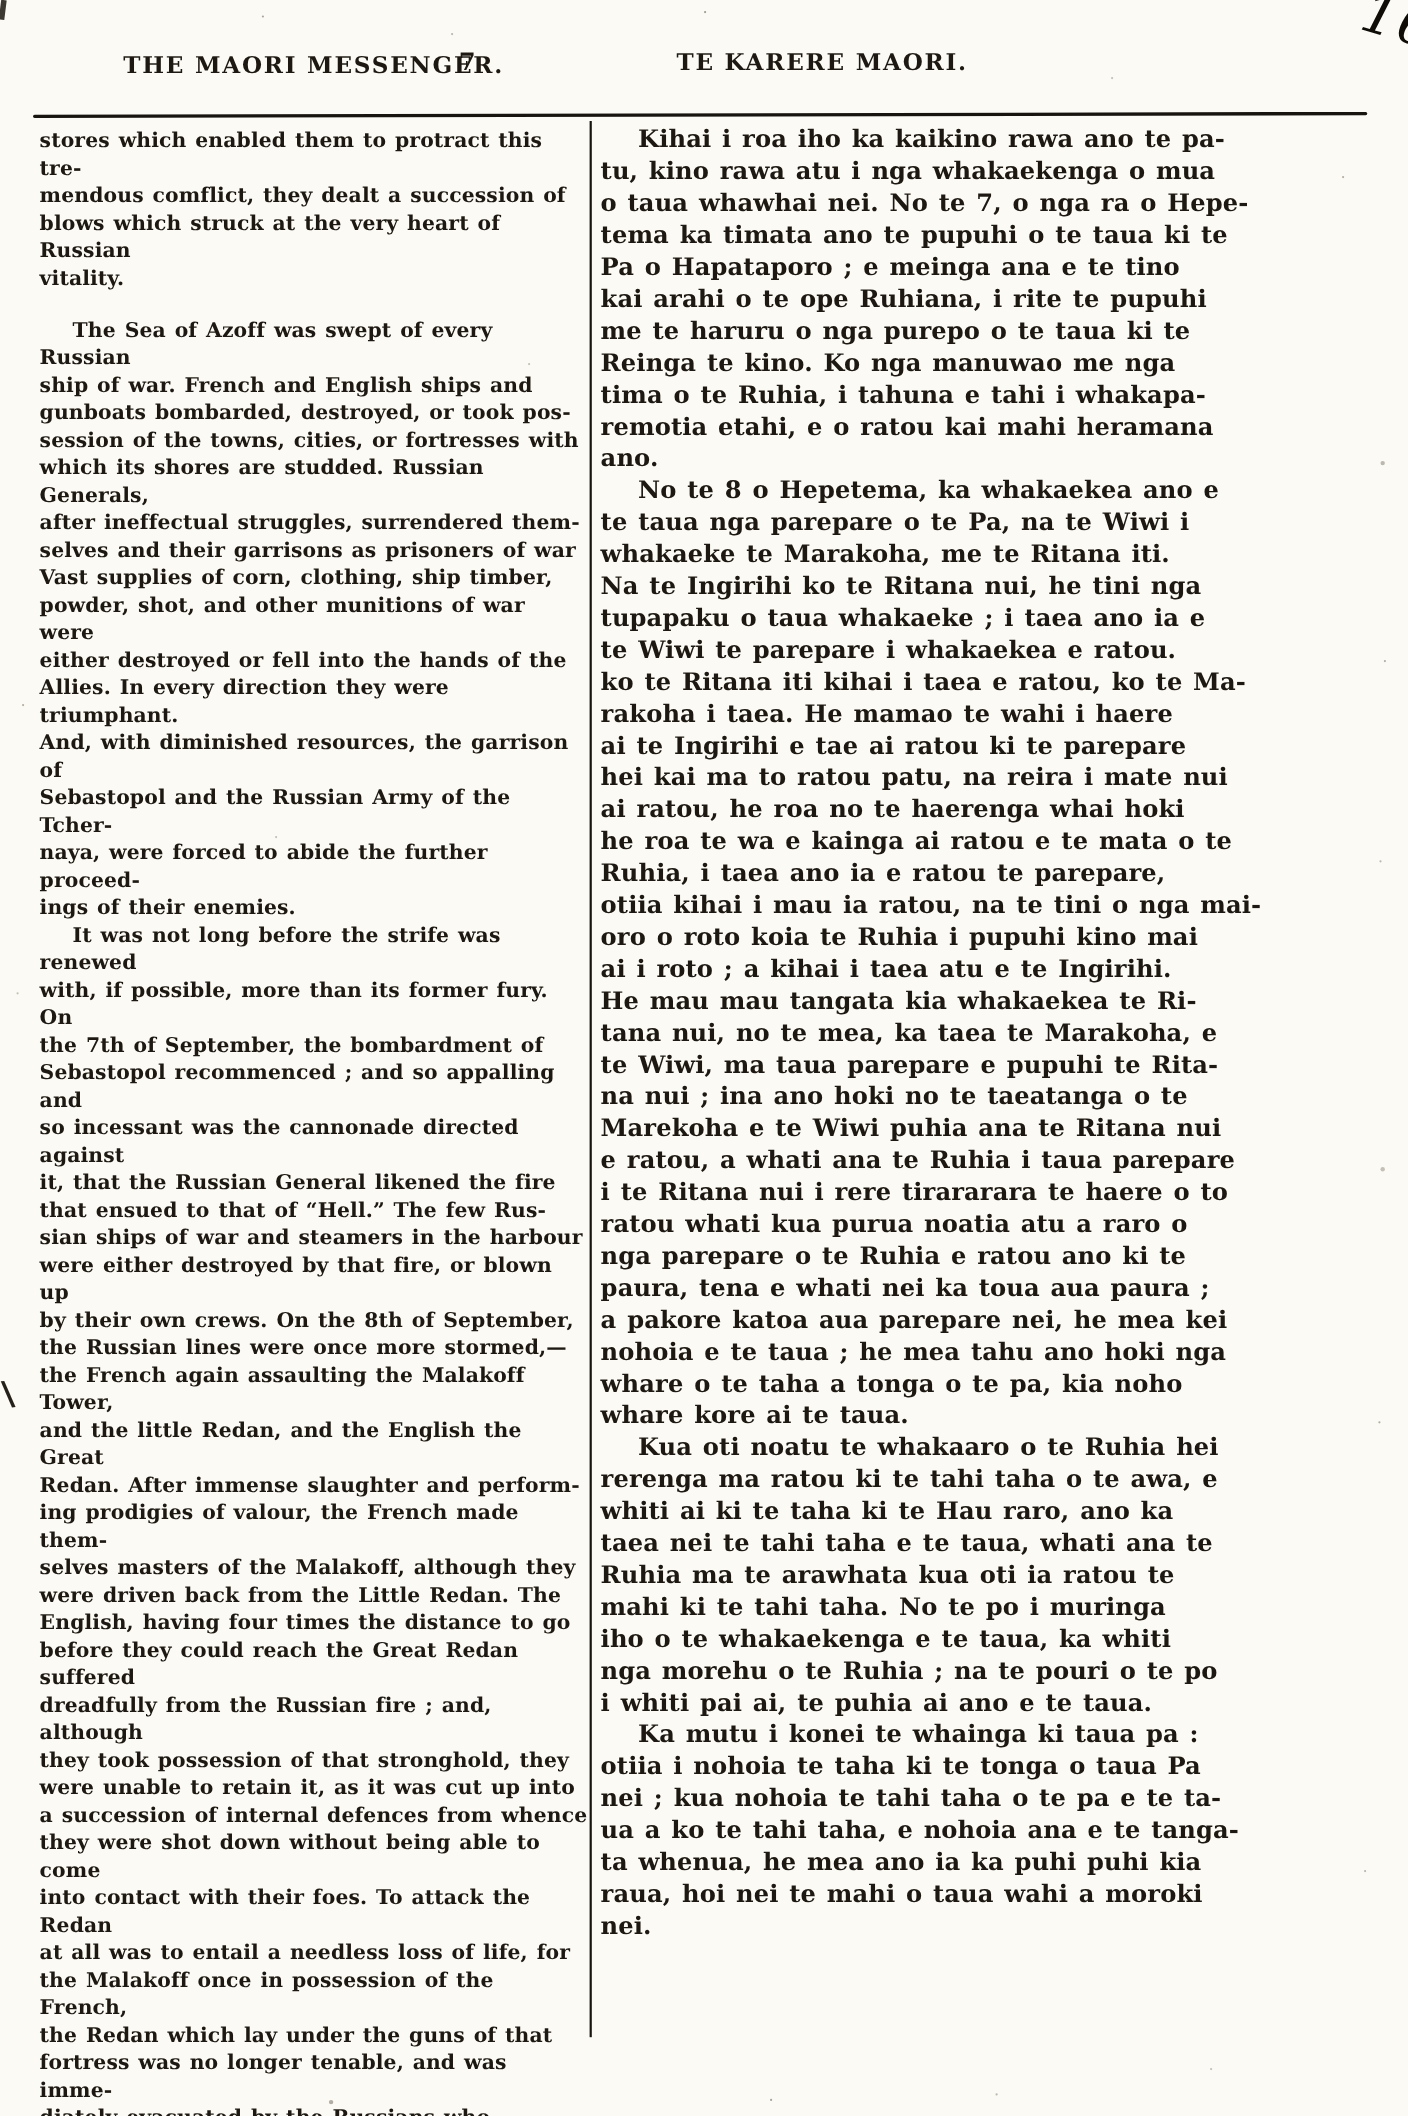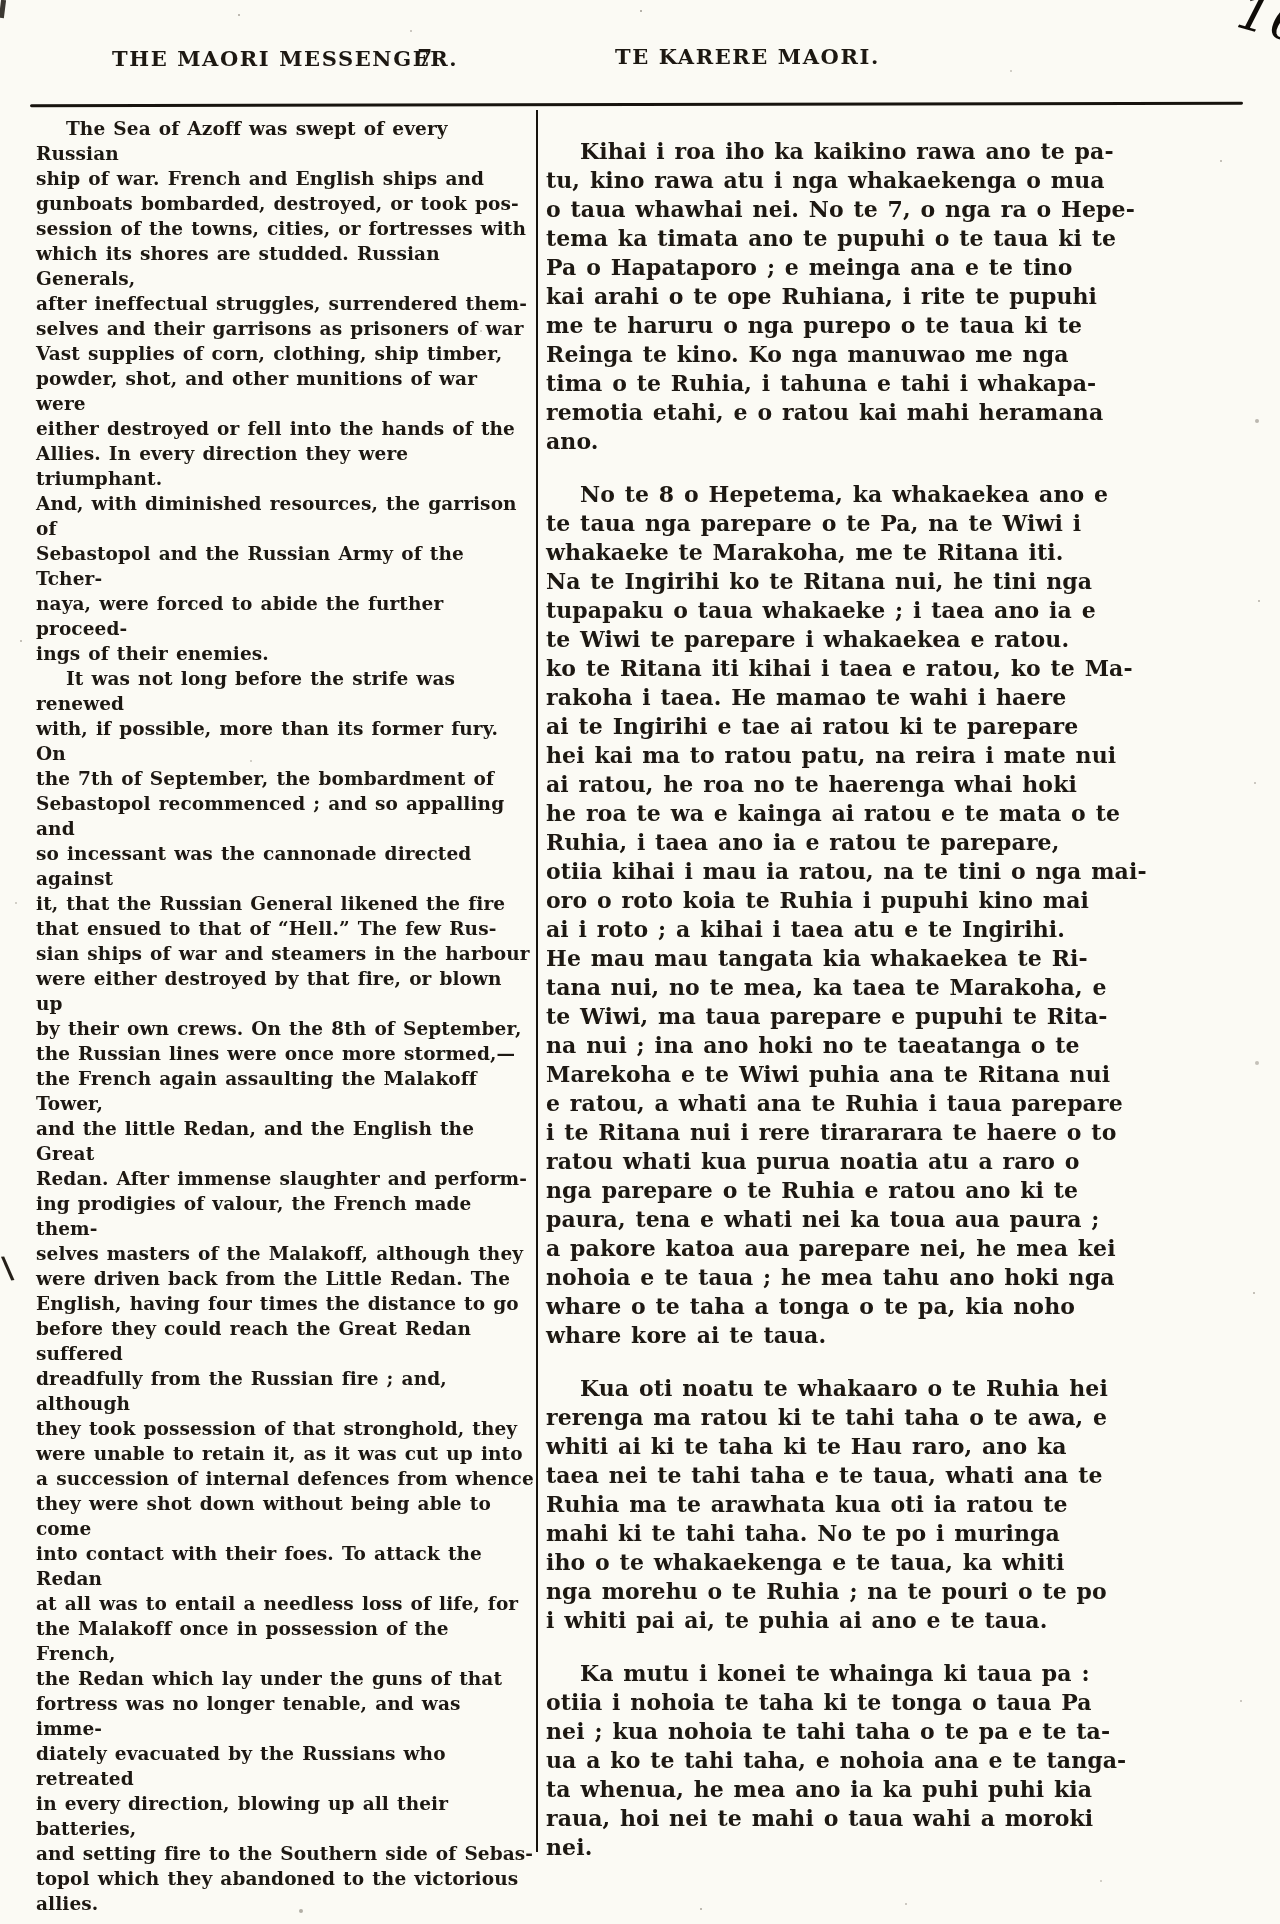--- a/index.html
+++ b/index.html
@@ -43,21 +43,21 @@
     font-size:18.5px;line-height:25px;
     word-spacing:1.5px;letter-spacing:0.1px;
   }
   .col-right{
     left:546px;top:113px;width:652px;
     font-size:22px;line-height:29px;
     word-spacing:2px;letter-spacing:0.1px;
   }
   .para{white-space:pre-line;margin:0;}
   .indent{text-indent:30px;}
-  .col-right .indent{text-indent:34px;margin-top:24px;}
+  .col-right .indent{text-indent:34px;}
   .gap-s{margin-bottom:22px;}
   .gap-l{}
   .gap-m{margin-bottom:58px;}
   
   .handwritten-mark{
     position:absolute;left:1238px;top:-10px;
     font-size:50px;font-style:italic;font-weight:normal;
     transform:rotate(16deg);
     color:#0f0c08;letter-spacing:2px;
   }
@@ -107,20 +107,24 @@
   <div class="speckles"></div>
 
   <div class="masthead-left">THE MAORI MESSENGER.</div>
   <div class="page-number">7</div>
   <div class="masthead-right">TE KARERE MAORI.</div>
 
   <div class="header-rule"></div>
   <div class="column-divider"></div>
 
   <div class="col col-left">
+    <p class="para gap-s">stores which enabled them to protract this tre-
+mendous comflict, they dealt a succession of
+blows which struck at the very heart of Russian
+vitality.</p>
     <p class="para indent gap-l">The Sea of Azoff was swept of every Russian
 ship of war.  French and English ships and
 gunboats bombarded, destroyed, or took pos-
 session of the towns, cities, or fortresses with
 which its shores are studded.  Russian Generals,
 after ineffectual struggles, surrendered them-
 selves and their garrisons as prisoners of war
 Vast supplies of corn, clothing, ship timber,
 powder, shot, and other munitions of war were
 either destroyed or fell into the hands of the

